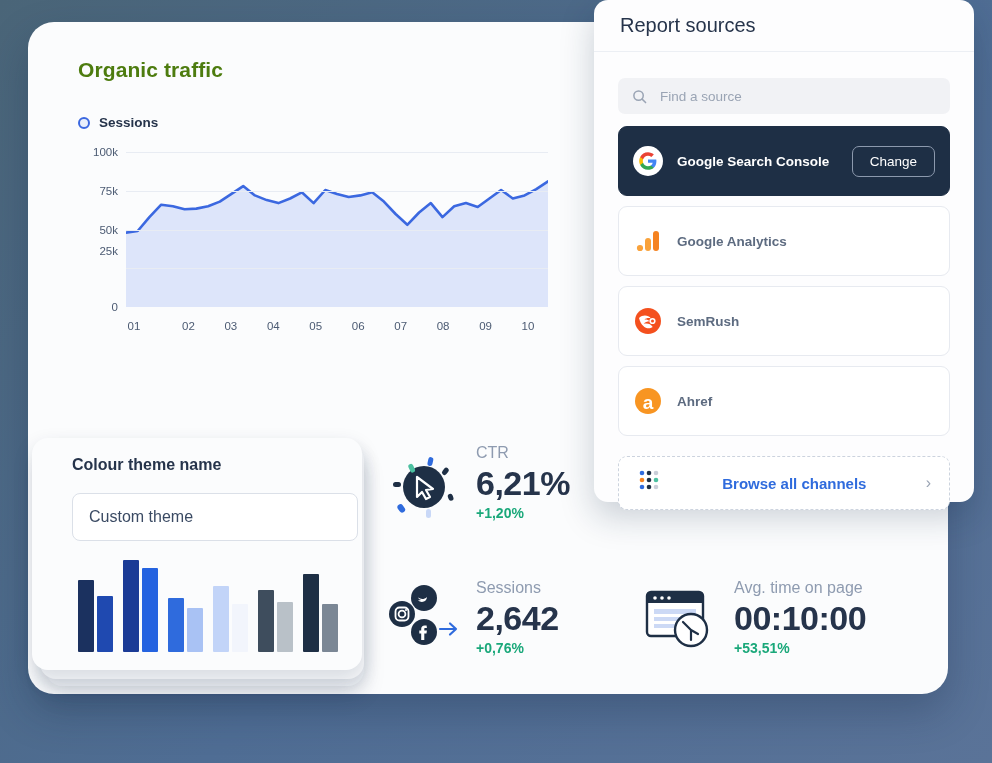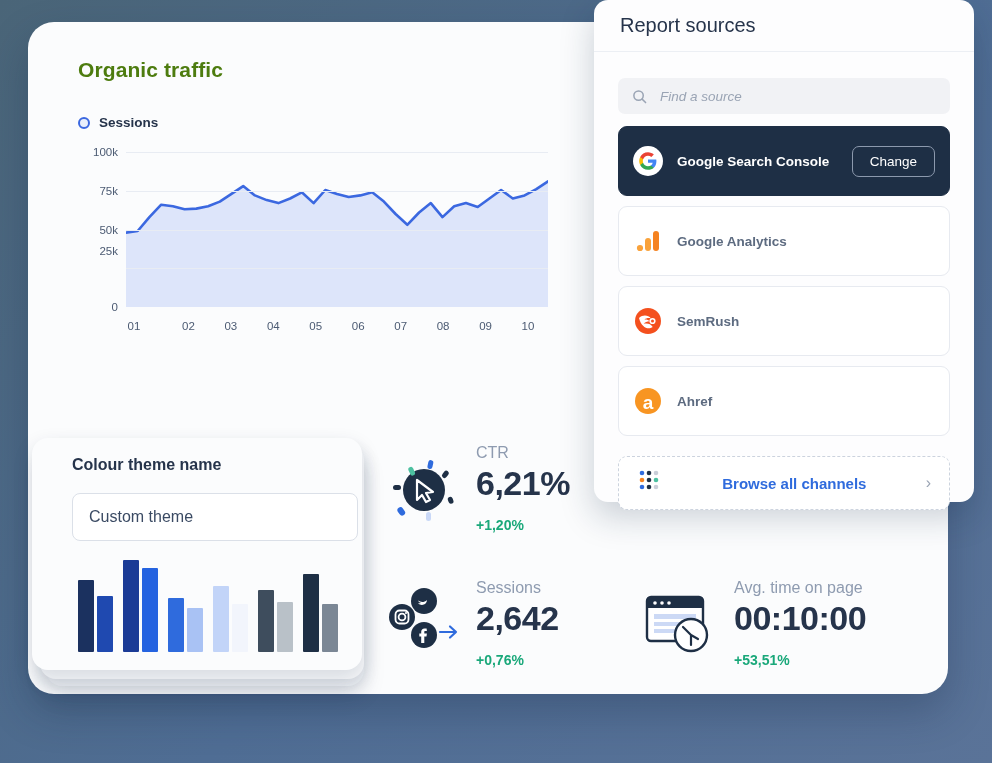--- a/index.html
+++ b/index.html
@@ -66,49 +66,49 @@
   .theme-input {
     position: absolute; left: 40px; top: 55px; width: 286px; height: 48px;
     border: 1px solid #dbe0e8; border-radius: 8px; background: #fff;
     font-family: "Liberation Sans", sans-serif; font-size: 16px;
     color: #3a4a63; padding: 0 16px; outline: none;
   }
   .bars { position: absolute; left: 46px; top: 122px; width: 270px; height: 92px; }
   .bar { position: absolute; bottom: 0; width: 16px; border-radius: 1px; }
 
   
-  .kpi { position: absolute; display: flex; align-items: center; gap: 16px; }
+  .kpi { position: absolute; display: flex; align-items: flex-end; gap: 16px; }
   .kpi-text { display: flex; flex-direction: column; }
   .kpi-label { font-size: 16px; color: #8e9bb0; font-weight: normal; line-height: 1.25; }
   .kpi-value {
     font-size: 34px; font-weight: bold; color: #26344b;
     letter-spacing: -.5px; line-height: 1.18;
   }
-  .kpi-delta { font-size: 14px; font-weight: bold; color: #1aa87a; margin-top: 14px; }
+  .kpi-delta { font-size: 14px; font-weight: bold; color: #1aa87a; margin-top: 2px; }
 
   
   .panel {
     position: absolute; left: 594px; top: 0; width: 380px; height: 502px;
     background: #fdfdfe; border-radius: 14px;
     box-shadow: 0 14px 34px rgba(20,40,70,.22);
   }
   .panel-head {
     height: 52px; border-bottom: 1px solid #eceff4;
     display: flex; align-items: center; padding: 0 26px;
   }
   .panel-title { font-size: 20px; color: #26344b; }
   .panel-body { padding: 26px 24px 0 24px; }
 
   .search {
     display: flex; align-items: center; gap: 13px; height: 36px;
     background: #f1f2f5; border-radius: 7px; padding: 0 14px; margin-bottom: 12px;
   }
   .search-input {
     border: 0; background: transparent; outline: none; flex: 1;
-    font-family: "Liberation Sans", sans-serif; font-size: 13.5px; color: #4b5a72; font-style: italic;
+    font-family: "Liberation Sans", sans-serif; font-size: 13.5px; color: #4b5a72;
   }
   .search-input::placeholder { color: #9aa4b4; }
 
   .src-row {
     display: flex; align-items: center; height: 70px;
     border: 1px solid #e7eaf0; border-radius: 9px;
     margin-bottom: 10px; padding: 0 14px; background: #fff;
   }
   .src-row.active {
     background: #1e2f45; border-color: #1e2f45;

